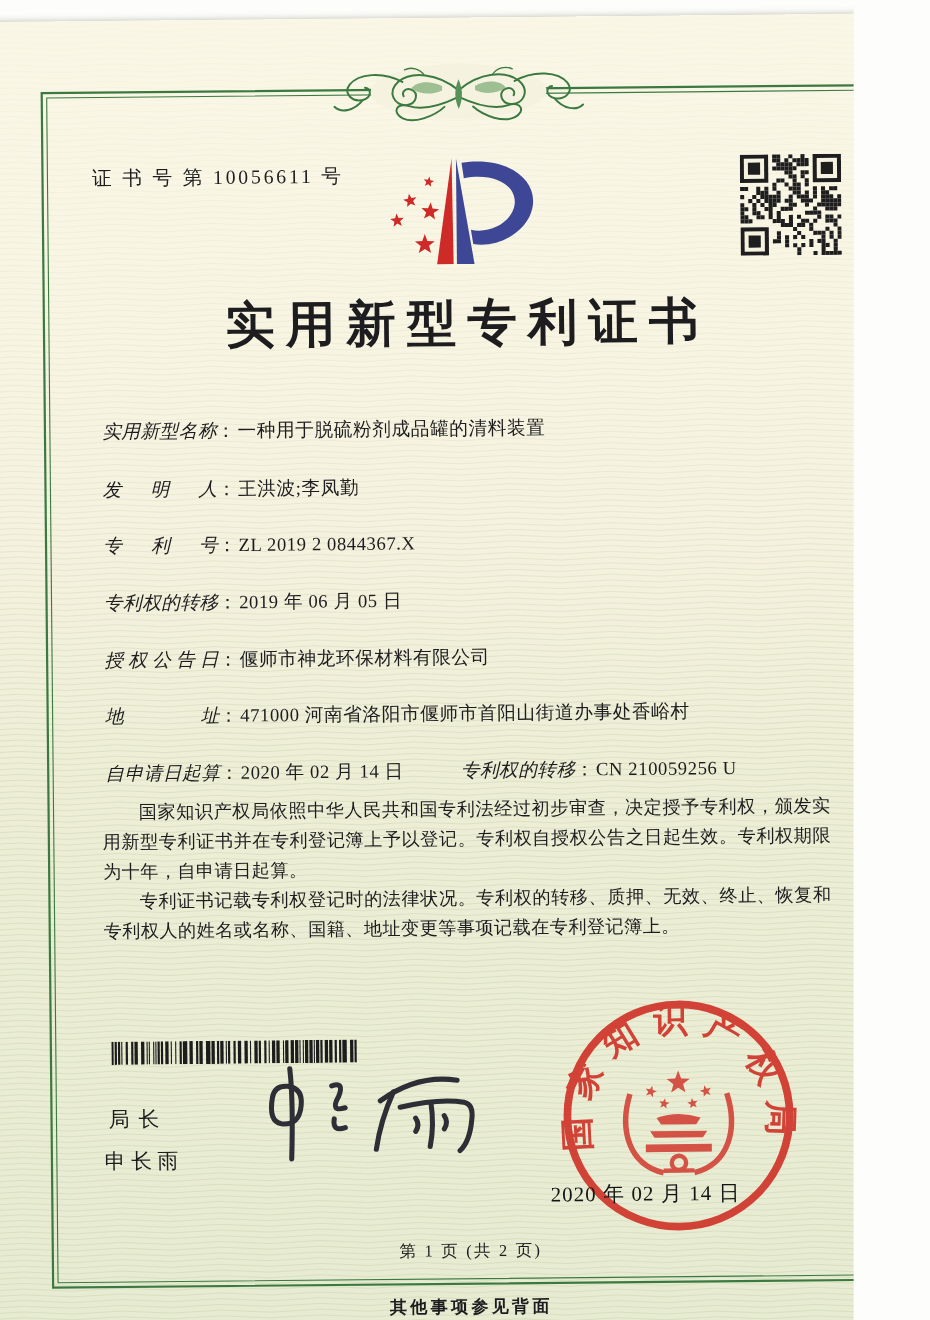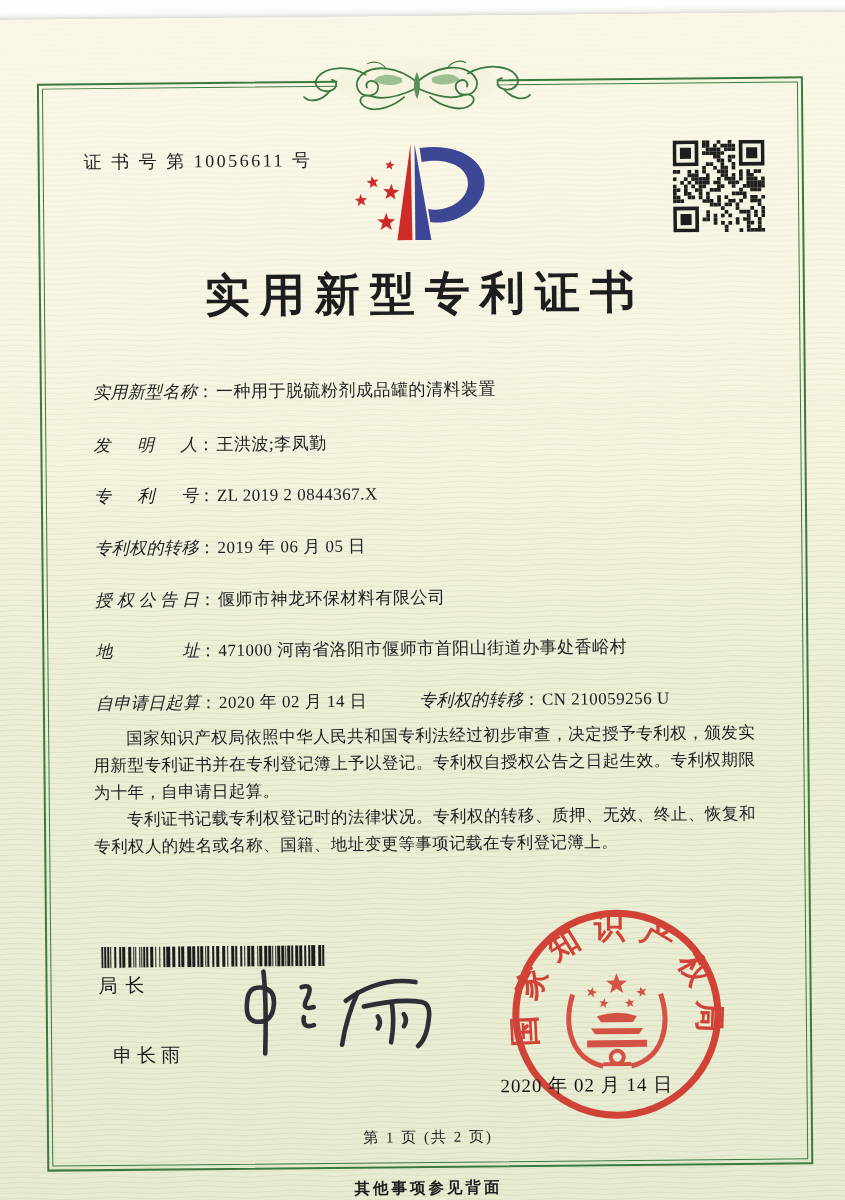--- a/index.html
+++ b/index.html
@@ -1,20 +1,20 @@
 <!DOCTYPE html>
 <html style="--frame-green: #3a7a40; --wave-green: #bdcf9f; --seal-red: #d0342a; --logo-red: #cd2a28; --logo-blue: #3e4796;"><head>
 <meta charset="utf-8">
 <style>
   html,body{margin:0;padding:0;}
   body{
     width:845px;height:1200px;overflow:hidden;background:#fdfdfb;
     font-family:"Liberation Serif","DejaVu Serif",serif;color:#1d1d1f;
   }
-  .scan{position:relative;width:845px;height:1200px;overflow:hidden;}
+  .scan{position:relative;width:776px;height:1200px;overflow:hidden;}
   .paper{
     position:absolute;left:-7px;top:16px;width:860px;height:1196px;
     transform:rotate(-0.55deg);transform-origin:50% 50%;
     background:linear-gradient(180deg,#f8f4e2 0%,#f5f1de 30%,#eeeed7 58%,#e7ebd2 100%);
     box-shadow:0 0 7px rgba(60,60,40,.35);
   }
   svg.waves{position:absolute;left:0;top:0;z-index:1;}
   .cream-overlay{
     position:absolute;inset:0;z-index:2;pointer-events:none;
     background:linear-gradient(180deg,rgba(251,247,231,.85) 0%,rgba(251,247,231,.45) 28%,rgba(251,247,231,0) 55%);
@@ -36,22 +36,22 @@
   .flabel{display:inline-block;width:104px;text-align:justify;text-align-last:justify;vertical-align:bottom;font-style:italic;}
   .colon{display:inline-block;}
   .fvalue{padding-left:2px;letter-spacing:.5px;}
   .grant2{position:absolute;left:323px;top:0;}
   .body-text{
     position:absolute;left:99px;top:706px;width:662px;z-index:5;
     font-size:16.5px;line-height:27px;text-align:justify;letter-spacing:.4px;
   }
   .body-text p{margin:0;text-indent:2em;}
   .barcode{position:absolute;left:105px;top:928px;z-index:5;}
-  .director-title{position:absolute;left:102px;top:954px;z-index:5;font-size:19px;letter-spacing:8px;}
-  .director-name{position:absolute;left:116px;top:1024px;z-index:5;font-size:19px;letter-spacing:5px;}
+  .director-title{position:absolute;left:102px;top:986px;z-index:5;font-size:19px;letter-spacing:8px;}
+  .director-name{position:absolute;left:98px;top:1024px;z-index:5;font-size:19px;letter-spacing:5px;}
   .signature{position:absolute;left:237px;top:942px;z-index:6;}
   .seal{position:absolute;left:510px;top:890px;z-index:6;opacity:.92;}
   .seal-date{position:absolute;left:503px;top:1058px;z-index:7;font-size:19px;letter-spacing:1px;color:#151515;}
   .page-no{position:absolute;left:0;top:1112px;width:860px;text-align:center;z-index:5;font-size:15px;letter-spacing:2px;}
   .back-note{position:absolute;left:0;top:1162px;width:860px;text-align:center;z-index:5;font-size:15.5px;font-weight:700;letter-spacing:3px;}
 </style>
 </head>
 <body>
 
 <div class="scan">

